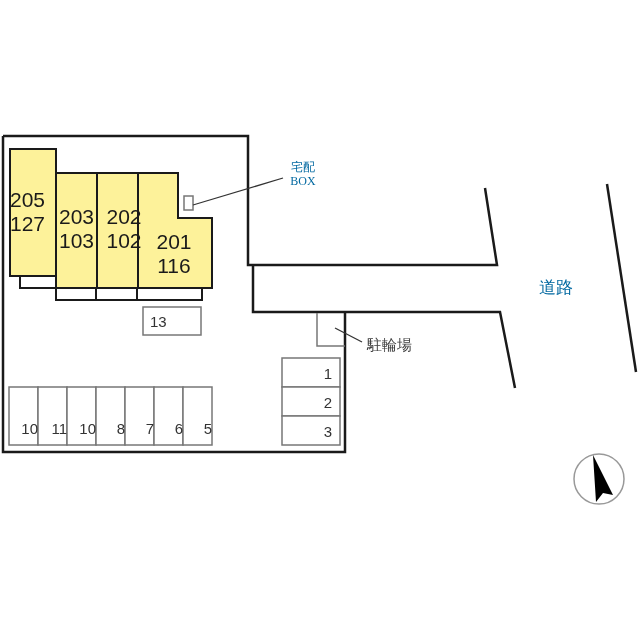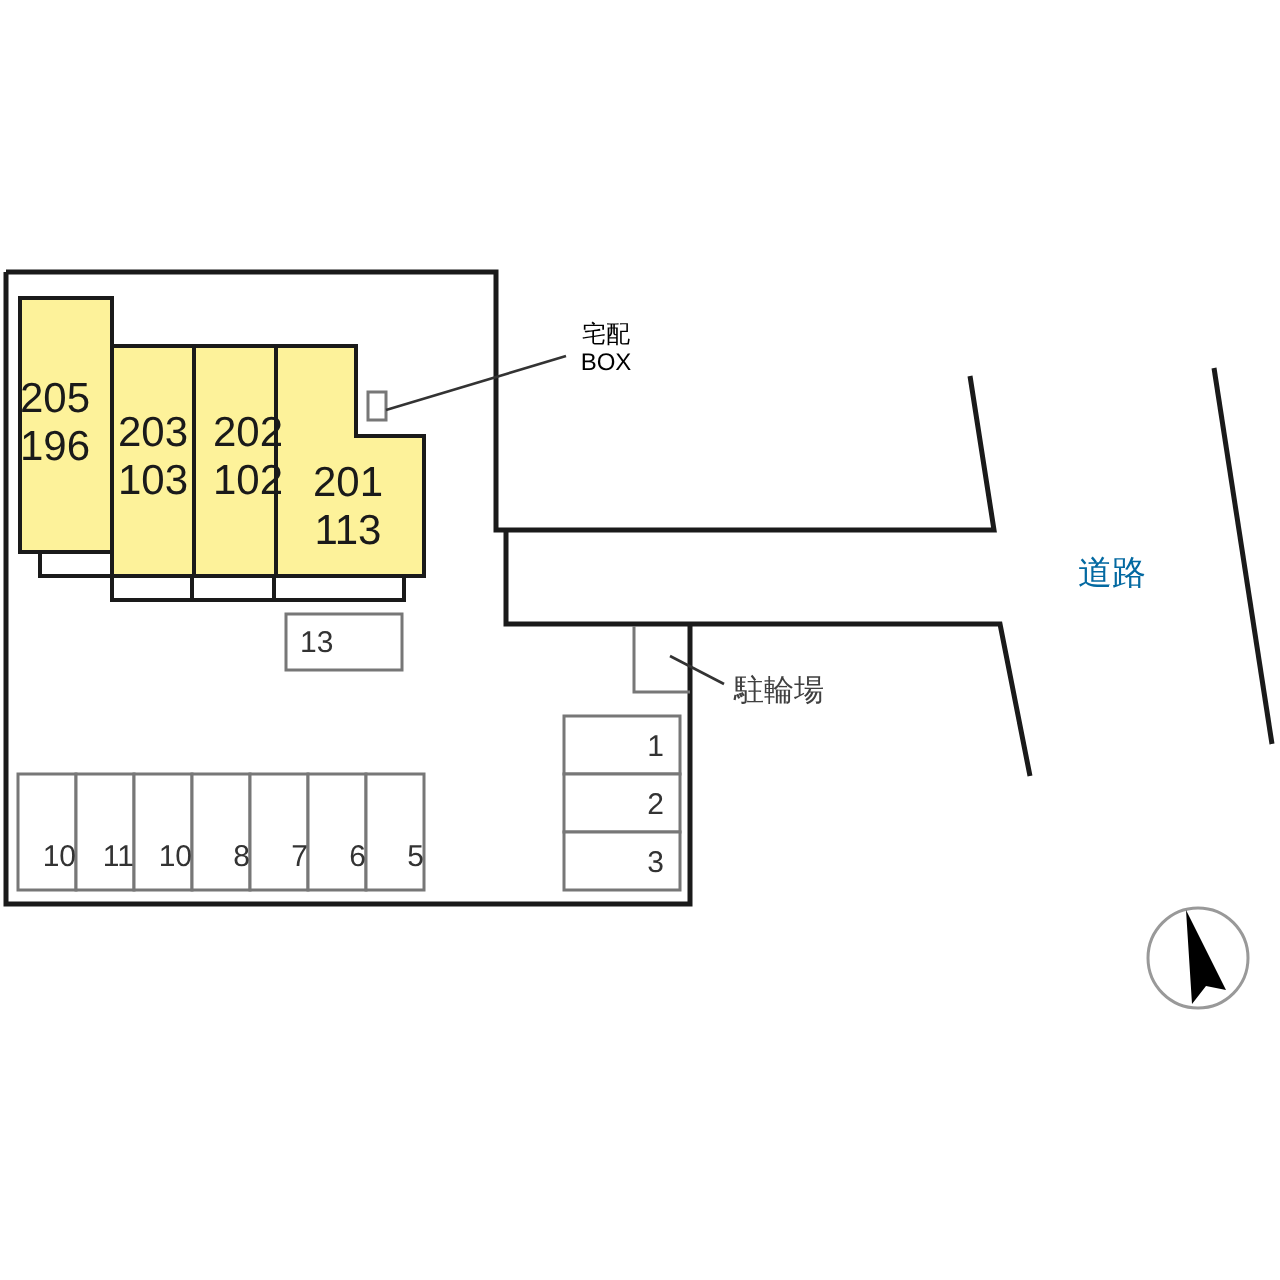--- a/index.html
+++ b/index.html
@@ -1,21 +1,21 @@
 <!DOCTYPE html>
 <html><head>
   <meta charset="utf-8">
   <style>
     html, body { margin: 0; padding: 0; background: #ffffff; }
     body { width: 640px; height: 640px; overflow: hidden; position: relative; font-family: "DejaVu Sans", sans-serif; }
     #plan { position: absolute; left: 0; top: 0; width: 640px; height: 640px; }
     .lbl { position: absolute; color: #222; white-space: nowrap; line-height: 1; }
     .unit-lbl { font-family: "Liberation Sans", sans-serif; font-size: 21px; color: #1a1a1a; text-align: center; line-height: 24px; }
     .park-lbl { font-family: "Liberation Sans", sans-serif; font-size: 15px; color: #333; text-align: right; }
-    .small-lbl { font-family: Liberation Sans, sans-serif; font-size: 12px; color: #000000; text-align: center; line-height: 14px; }
+    .small-lbl { font-family: Liberation Serif, serif; font-size: 12px; color: #0369a1; text-align: center; line-height: 14px; }
     .road-lbl { font-family: "DejaVu Sans", sans-serif; font-size: 17px; color: #0369a1; }
     .bike-lbl { font-family: "DejaVu Sans", sans-serif; font-size: 15px; color: #404040; }
   </style>
 </head>
 <body>
 
 <svg id="plan" viewBox="0 0 640 640" xmlns="http://www.w3.org/2000/svg">
 
   <path d="M3,136 L248,136 L248,265 L497,265 L485,188 M497,265 M248,265 L253,265 L253,312 L500,312 L515,388 M345,312 L345,452 L3,452 L3,136" fill="none" stroke="#1a1a1a" stroke-width="2.5"></path>
 
@@ -52,33 +52,33 @@
   <rect x="183" y="387" width="29" height="58" fill="#fff" stroke="#777" stroke-width="1.5"></rect>
 
   <g>
     <circle cx="599" cy="479" r="25" fill="#fff" stroke="#999" stroke-width="1.5"></circle>
     <path d="M593,455 L613,495 L603,493 L596,502 Z" fill="#000"></path>
   </g>
 </svg>
 
 <div class="lbl unit-lbl" style="left:10px; top:188px; width:32px;">
   <div>205</div>
-  <div>196</div>
+  <div>127</div>
 </div>
 <div class="lbl unit-lbl" style="left:56px; top:205px; width:41px;">
   <div>203</div>
   <div>103</div>
 </div>
 <div class="lbl unit-lbl" style="left:97px; top:205px; width:54px;">
   <div>202</div>
   <div>102</div>
 </div>
 <div class="lbl unit-lbl" style="left:150px; top:230px; width:48px;">
   <div>201</div>
-  <div>113</div>
+  <div>116</div>
 </div>
 
 <div class="lbl small-lbl" style="left:283px; top:160px; width:40px;">
   <div>宅配</div>
   <div>BOX</div>
 </div>
 
 <div class="lbl road-lbl" style="left:539px; top:279px;">道路</div>
 
 <div class="lbl bike-lbl" style="left:367px; top:338px;">駐輪場</div>

